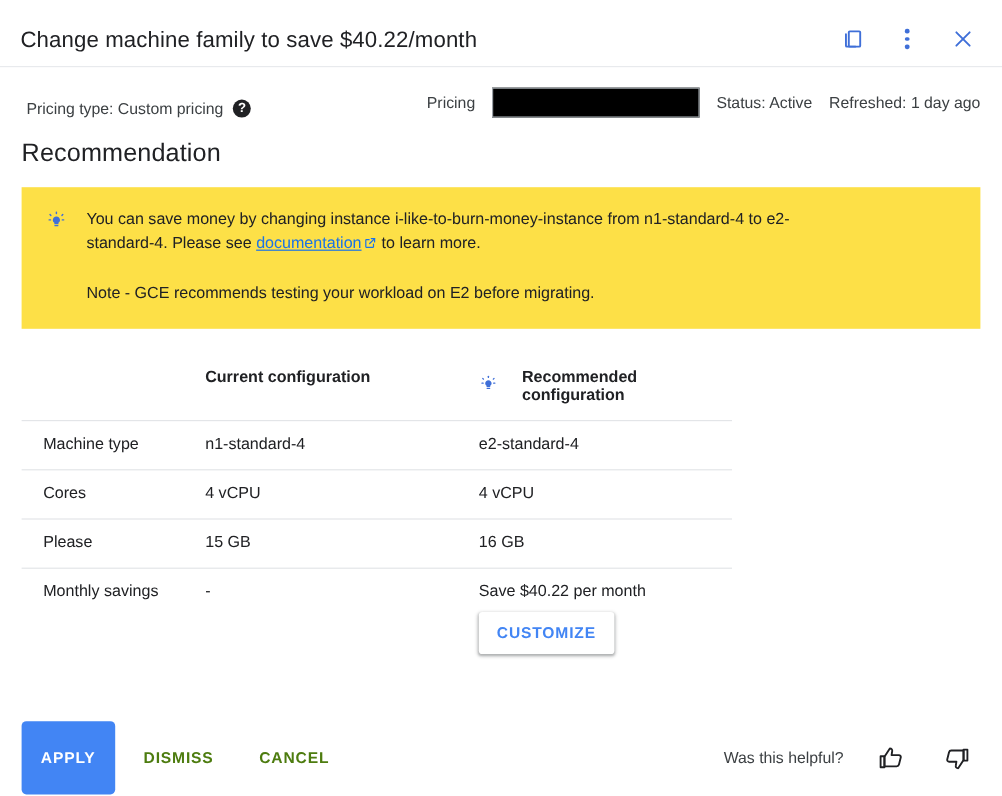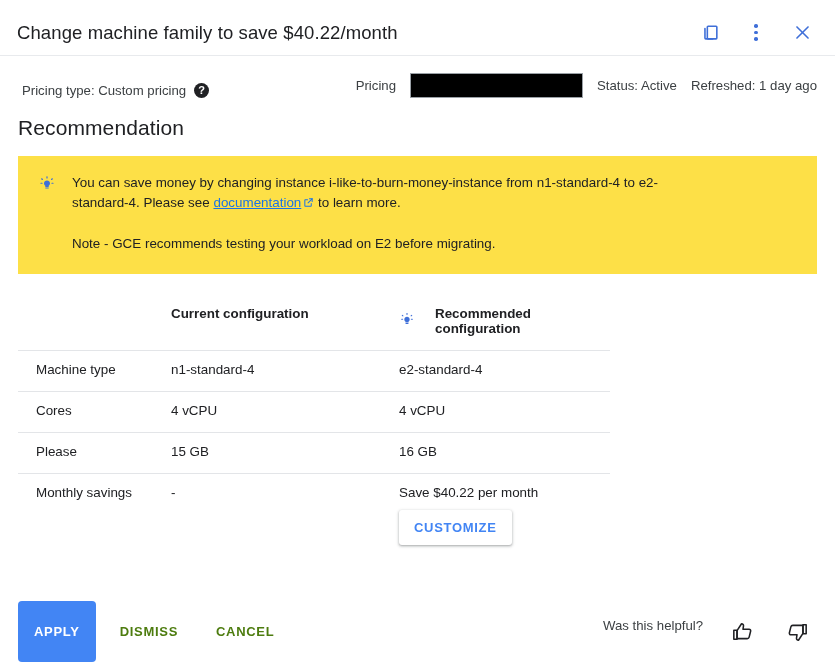--- a/index.html
+++ b/index.html
@@ -230,20 +230,21 @@
     font-size: 13px;
     font-weight: bold;
     letter-spacing: .7px;
     padding: 10px 14px;
     cursor: pointer;
     margin-left: 10px;
   }
   .footer-right {
     margin-left: auto;
     display: flex;
+    align-items: center;
     gap: 26px;
     padding-right: 6px;
   }
   .helpful-label {
     font-size: 13.2px;
     color: #3c4043;
   }
   .thumb-btn {
     width: 28px;
     height: 28px;

